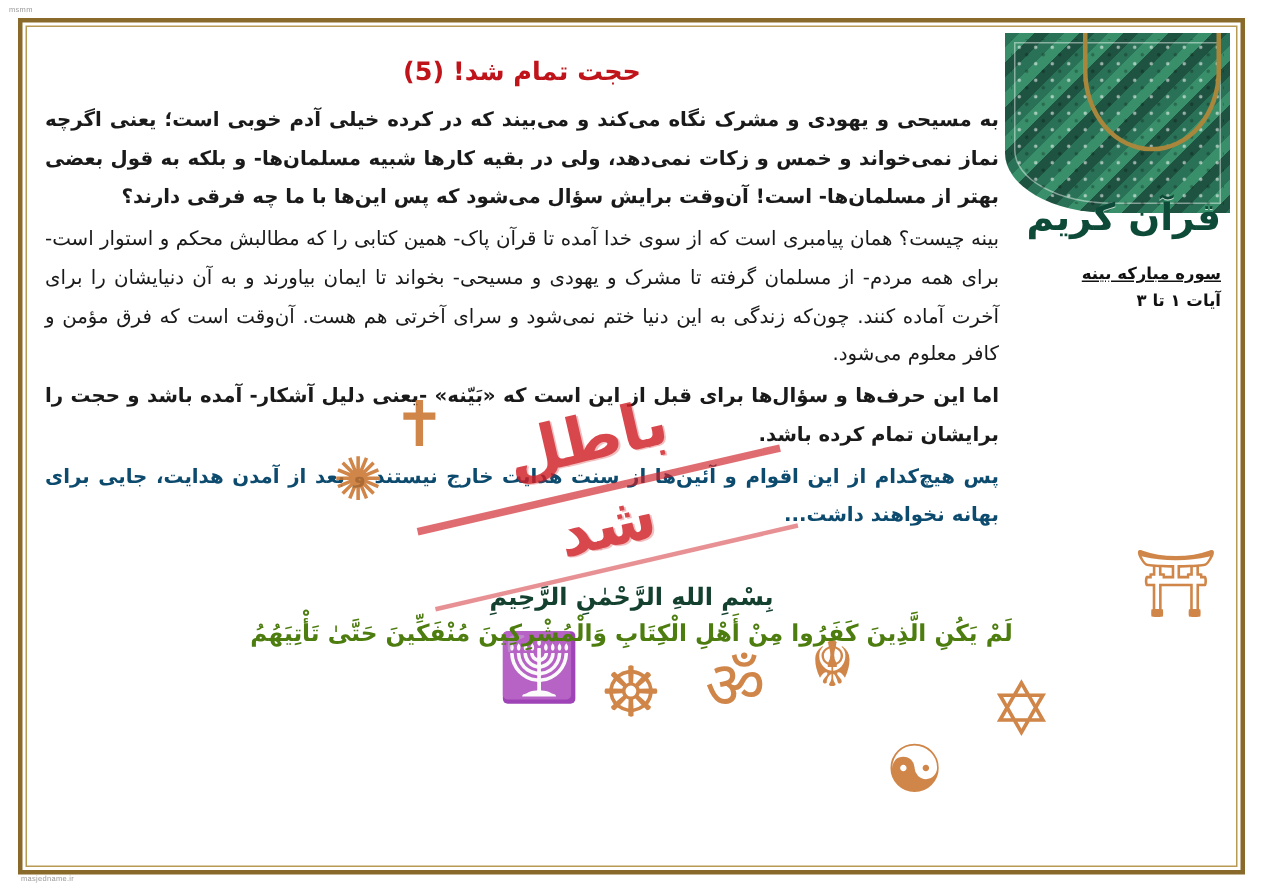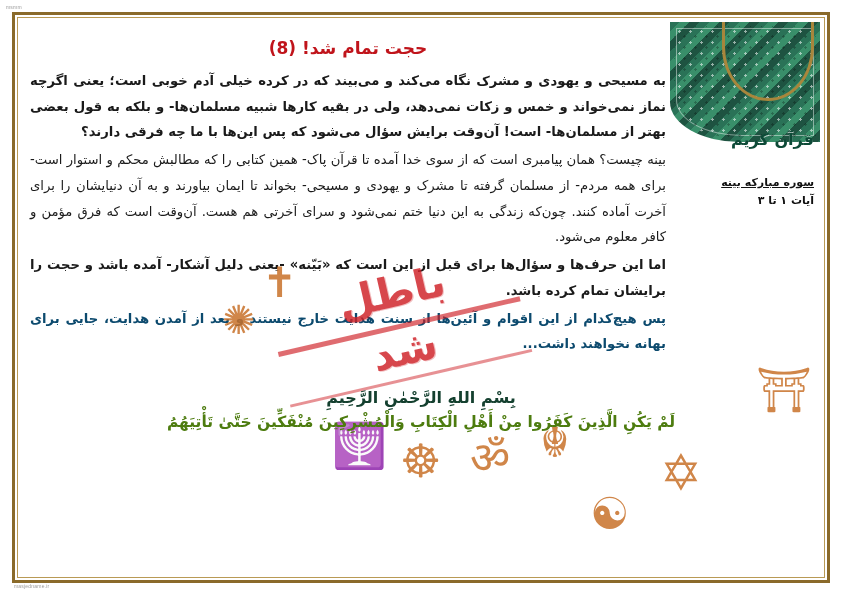--- a/index.html
+++ b/index.html
@@ -104,21 +104,21 @@
     border-bottom-left-radius: 48px 56px;
     border-bottom-right-radius: 48px 56px;
   }
 
   .quran-title {
     position: absolute;
     right: 6px;
     top: 108px;
     width: 144px;
     text-align: right;
-    font-size: 16px;
+    font-size: 25px;
     font-weight: bold;
     color: #0d4a37;
     font-family: "DejaVu Sans", "Liberation Sans", sans-serif;
     line-height: 1.2;
     text-shadow: 0 1px 0 rgba(255,255,255,.7);
   }
   .surah-line {
     position: absolute;
     right: 6px;
     top: 152px;
@@ -260,21 +260,21 @@
   <div class="header-ornament">
     <div class="orn-band"></div>
     <div class="orn-dots"></div>
     <div class="orn-arch"></div>
     <div class="quran-title">قرآن کریم</div>
     <div class="surah-line">سوره مبارکه بینه</div>
     <div class="ayah-line">آیات ۱ تا ۳</div>
   </div>
 
   <div class="content">
-    <div class="doc-title">حجت تمام شد! (8)</div>
+    <div class="doc-title">حجت تمام شد! (5)</div>
     <p class="para bold">به مسیحی و یهودی و مشرک نگاه می‌کند و می‌بیند که در کرده خیلی آدم خوبی است؛ یعنی اگرچه نماز نمی‌خواند و خمس و زکات نمی‌دهد، ولی در بقیه کارها شبیه مسلمان‌ها- و بلکه به قول بعضی بهتر از مسلمان‌ها- است! آن‌وقت برایش سؤال می‌شود که پس این‌ها با ما چه فرقی دارند؟</p>
     <p class="para">بینه چیست؟ همان پیامبری است که از سوی خدا آمده تا قرآن پاک- همین کتابی را که مطالبش محکم و استوار است- برای همه مردم- از مسلمان گرفته تا مشرک و یهودی و مسیحی- بخواند تا ایمان بیاورند و به آن دنیایشان را برای آخرت آماده کنند. چون‌که زندگی به این دنیا ختم نمی‌شود و سرای آخرتی هم هست. آن‌وقت است که فرق مؤمن و کافر معلوم می‌شود.</p>
     <p class="para bold">اما این حرف‌ها و سؤال‌ها برای قبل از این است که «بَیّنه» -یعنی دلیل آشکار- آمده باشد و حجت را برایشان تمام کرده باشد.</p>
     <p class="para red">پس هیچ‌کدام از این اقوام و آئین‌ها از سنت هدایت خارج نیستند و بعد از آمدن هدایت، جایی برای بهانه نخواهند داشت...</p>
   </div>
 
   <div class="symbols">
     <span class="sym cross">✝</span>
     <span class="sym khanda">✺</span>
     <span class="sym torii">⛩</span>

